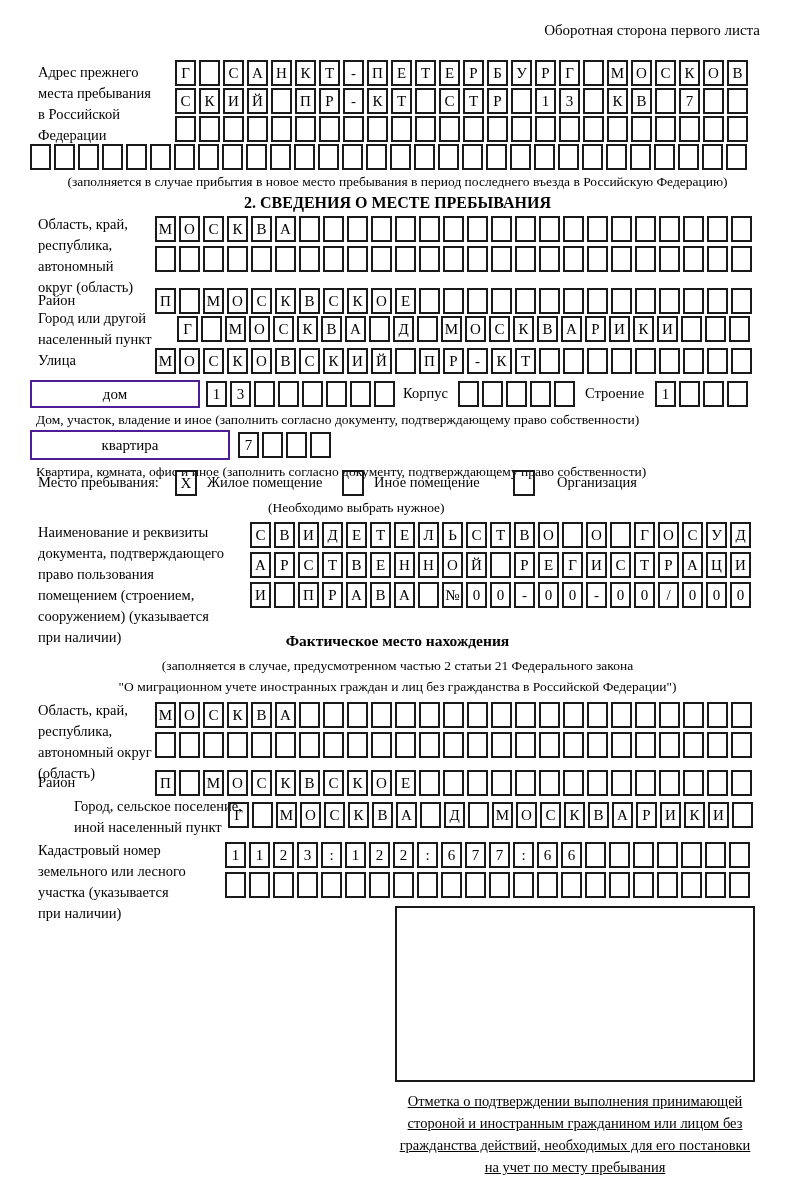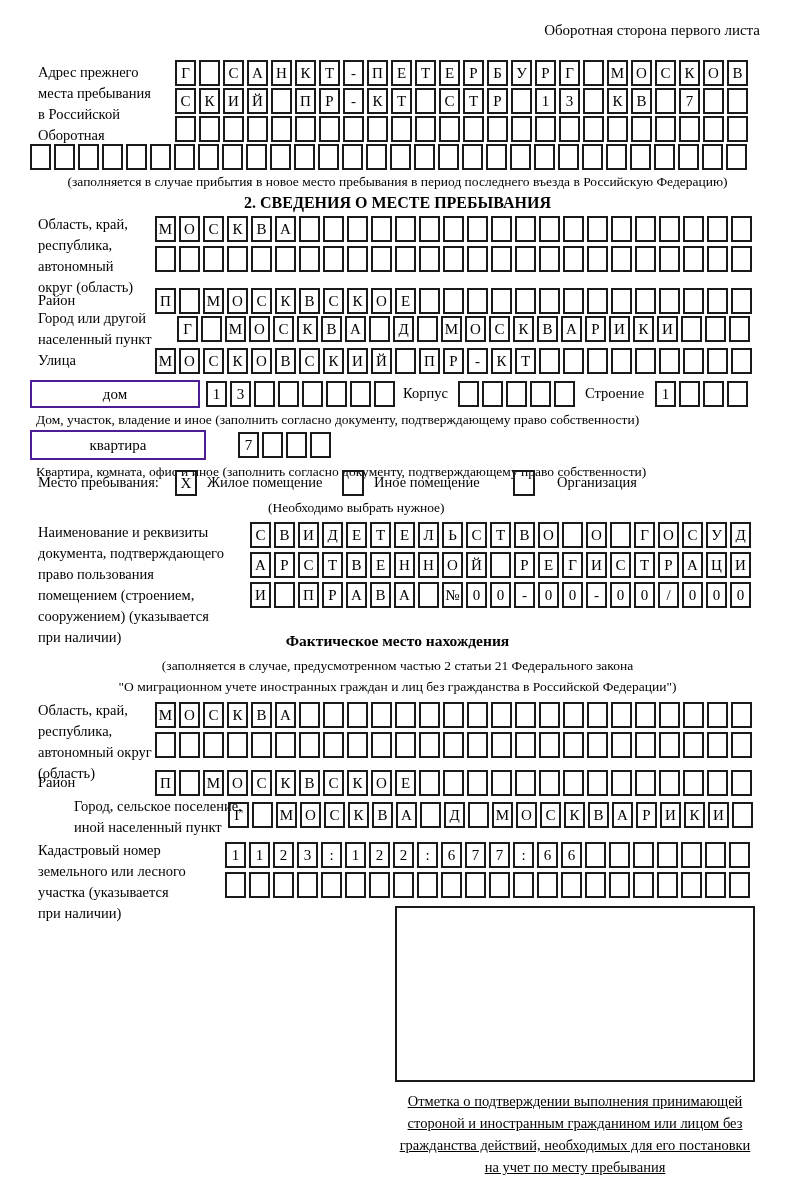--- a/index.html
+++ b/index.html
@@ -32,21 +32,21 @@
 </head>
 <body>
 
 <div id="page">
 
   <div class="abs" style="top:22px;right:52px;font-size:15px;">Оборотная сторона первого листа</div>
 
   <div class="abs lbl" style="left:38px;top:62px;width:140px;">Адрес прежнего
 места пребывания
 в Российской
-Оборотная</div>
+Федерации</div>
   <div class="abs boxrow" style="left:175px;top:60px;">
       <span class="cell">Г</span>
       <span class="cell"></span>
       <span class="cell">С</span>
       <span class="cell">А</span>
       <span class="cell">Н</span>
       <span class="cell">К</span>
       <span class="cell">Т</span>
       <span class="cell">-</span>
       <span class="cell">П</span>
@@ -321,21 +321,21 @@
     </div>
   <div class="abs" style="left:585px;top:385px;font-size:14.5px;">Строение</div>
   <div class="abs boxrow" style="left:655px;top:381px;">
       <span class="cell">1</span>
       <span class="cell"></span>
       <span class="cell"></span>
       <span class="cell"></span>
     </div>
   <div class="abs note" style="left:36px;top:412px;">Дом, участок, владение и иное (заполнить согласно документу, подтверждающему право собственности)</div>
 
-  <div class="abs widebox" style="left:30px;top:430px;width:176px;height:30px;">квартира</div>
+  <div class="abs widebox" style="left:30px;top:430px;width:200px;height:30px;">квартира</div>
   <div class="abs boxrow" style="left:238px;top:432px;">
       <span class="cell">7</span>
       <span class="cell"></span>
       <span class="cell"></span>
       <span class="cell"></span>
     </div>
   <div class="abs note" style="left:36px;top:464px;">Квартира, комната, офис и иное (заполнить согласно документу, подтверждающему право собственности)</div>
 
   <div class="abs" style="left:38px;top:474px;font-size:14.5px;">Место пребывания:</div>
   <div class="abs chk" style="left:175px;top:470px;">X</div>

